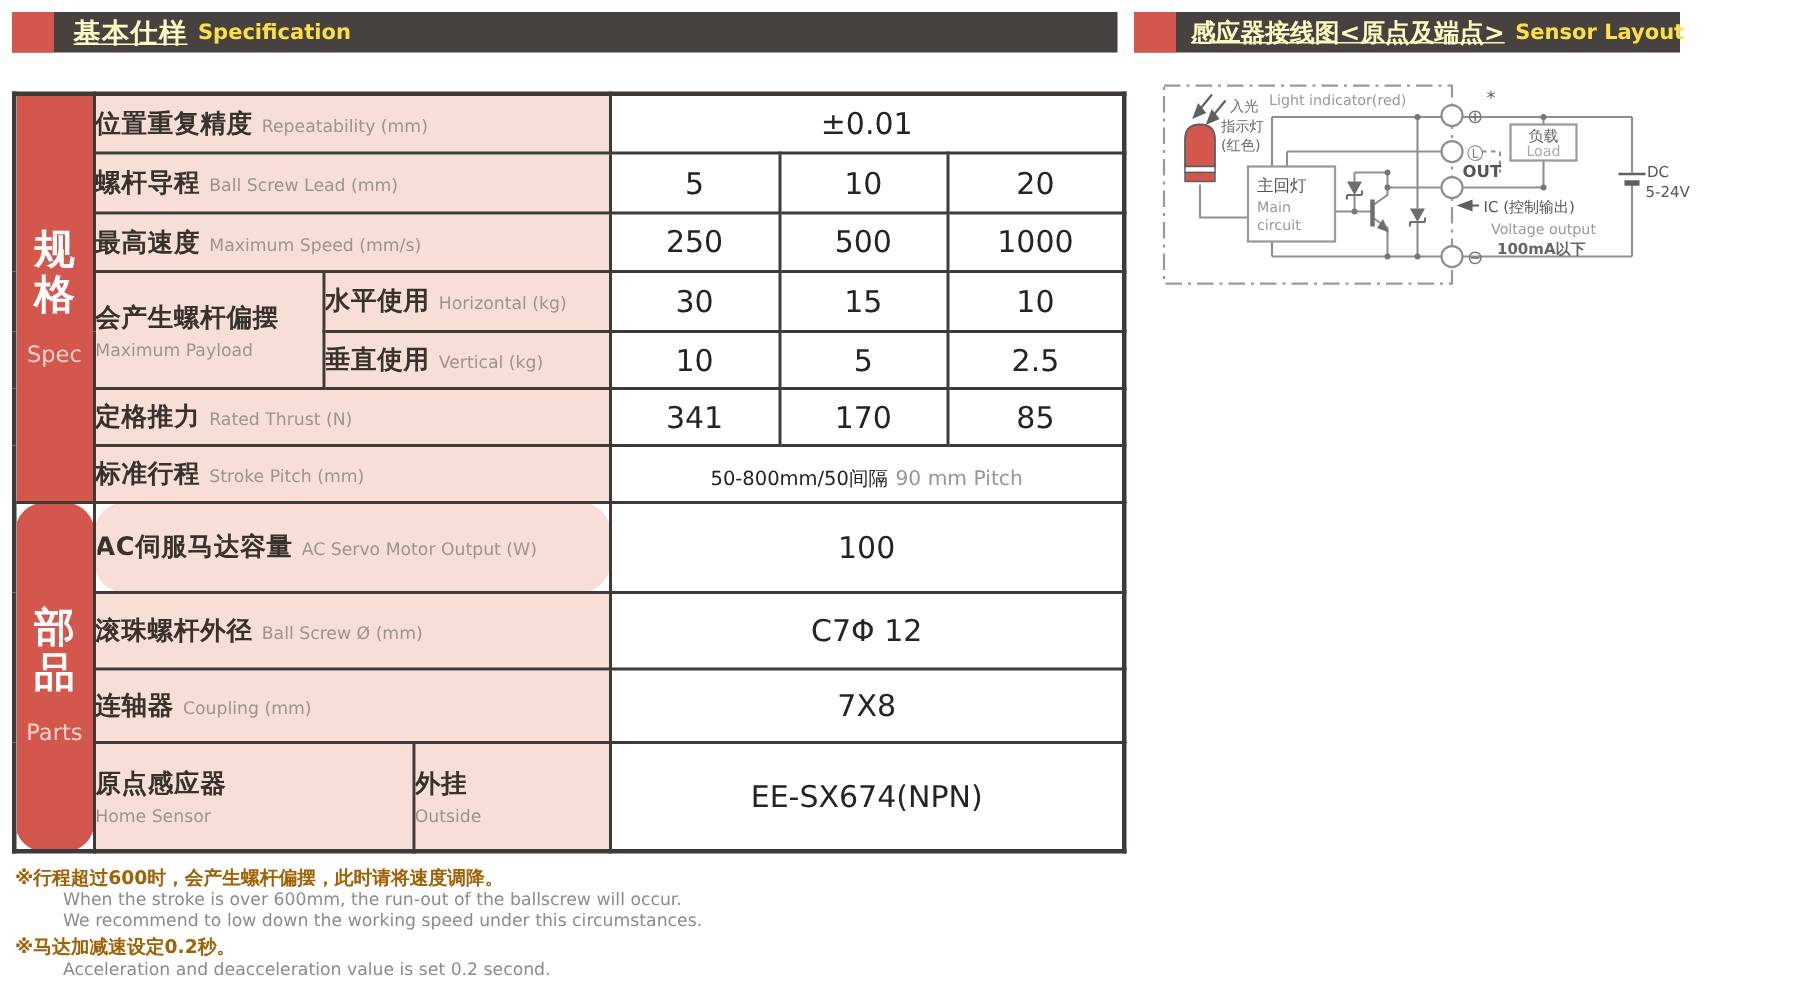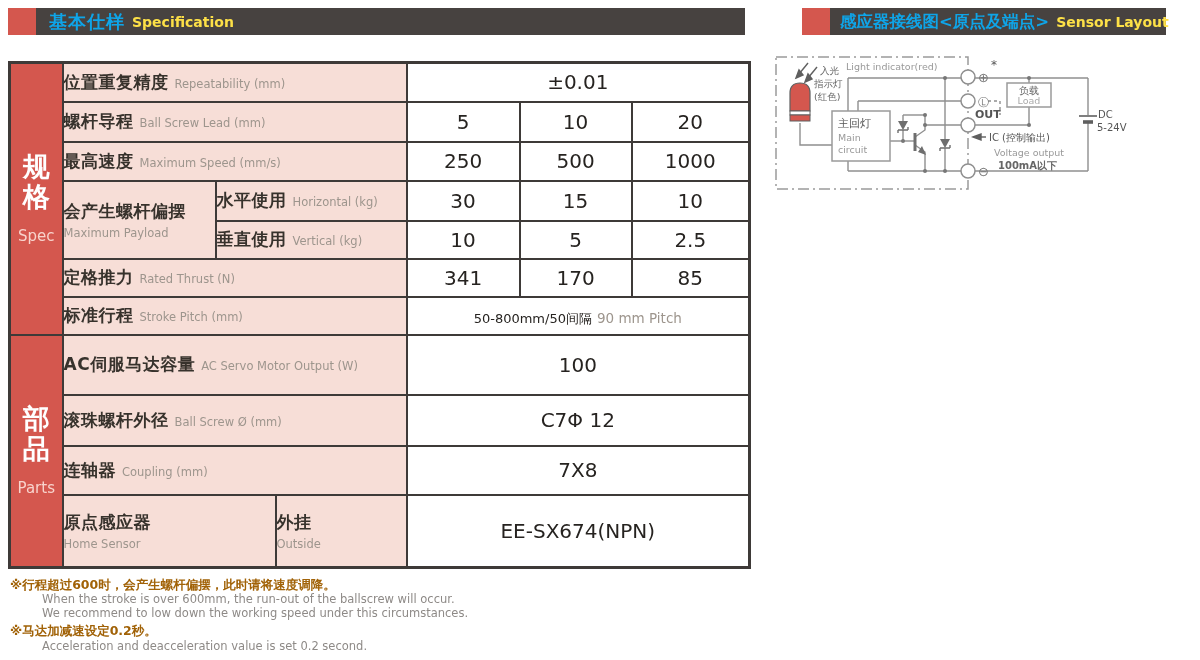--- a/index.html
+++ b/index.html
@@ -2,34 +2,34 @@
 <html><head>
 <meta charset="utf-8">
 <style>
   html,body{margin:0;padding:0;background:#fff;}
   #page{position:relative;width:1200px;height:660px;background:#ffffff;overflow:hidden;
         font-family:"DejaVu Sans","Liberation Sans",sans-serif;}
 
   
   .hdrbar{position:absolute;top:8px;height:27px;background:#474240;display:flex;align-items:center;}
   .hdrbar .accent{width:28px;height:27px;background:#d4574e;flex:0 0 28px;}
-  .hdrbar .zh{color:#0ea5e9;font-weight:bold;font-size:18px;margin-left:13px;letter-spacing:1px;white-space:nowrap;}
+  .hdrbar .zh{color:#fef9c3;font-weight:bold;font-size:18px;margin-left:13px;letter-spacing:1px;white-space:nowrap;text-decoration:underline;}
   .hdrbar .en{color:#fde047;font-weight:bold;font-size:14px;margin-left:7px;white-space:nowrap;}
   #hdr-left{left:8px;width:737px;}
-  #hdr-right{left:802px;width:364px;}
+  #hdr-right{left:756px;width:364px;}
   #hdr-right .zh{font-size:16.5px;margin-left:10px;letter-spacing:0;}
 
   
   #spec-table{position:absolute;left:8px;top:61px;border-collapse:collapse;table-layout:fixed;
               width:740px;border:3px solid #3e3a38;}
   #spec-table td{border:2px solid #3e3a38;vertical-align:middle;padding:0;overflow:hidden;}
   td.lbl{background:#f7ded7;padding-left:12px;}
   td.val{background:#ffffff;text-align:center;font-size:20px;color:#262320;}
   td.band{background:#d4574e;text-align:center;padding:0;}
-  .sec td{border-top:3px solid #3e3a38;}
+  .sec td{border-top:3px solid #3e3a38;border-radius:20px;}
   .h39{height:39px}.h40{height:40px}.h38{height:38px}.h60{height:60px}
   .h51{height:51px}.h49{height:49px}.h73{height:73px}
   .zl{font-size:17px;font-weight:bold;color:#37322c;letter-spacing:0.5px;}
   .el{font-size:11.5px;color:#9d958d;margin-left:6px;}
   .blk .zl,.blk .el{display:block;margin-left:0;}
   .blk .el{margin-top:3px;}
   .band-zh{width:32px;margin:0 auto;font-size:27px;font-weight:bold;color:#ffffff;
            line-height:1.1;word-break:break-all;text-align:center;}
   .band-en{font-size:15px;color:#f8d3cc;margin-top:16px;}
   .vsub{font-size:13.5px;color:#9d958d;margin-left:5px;}

